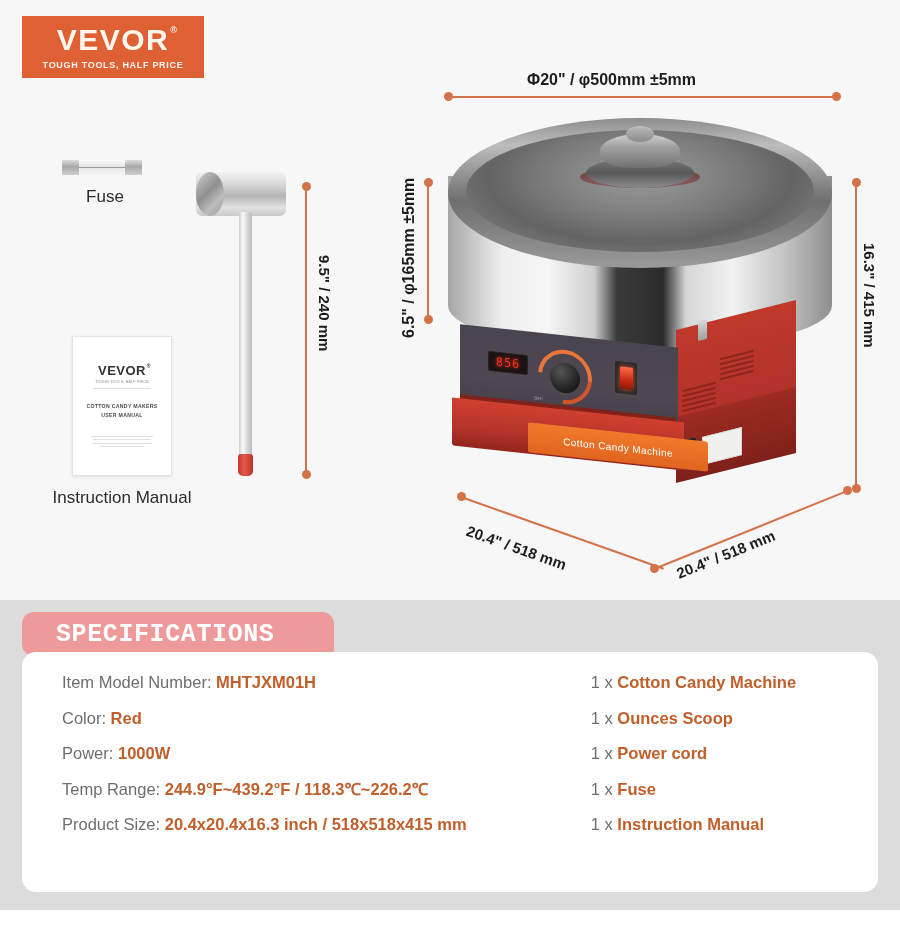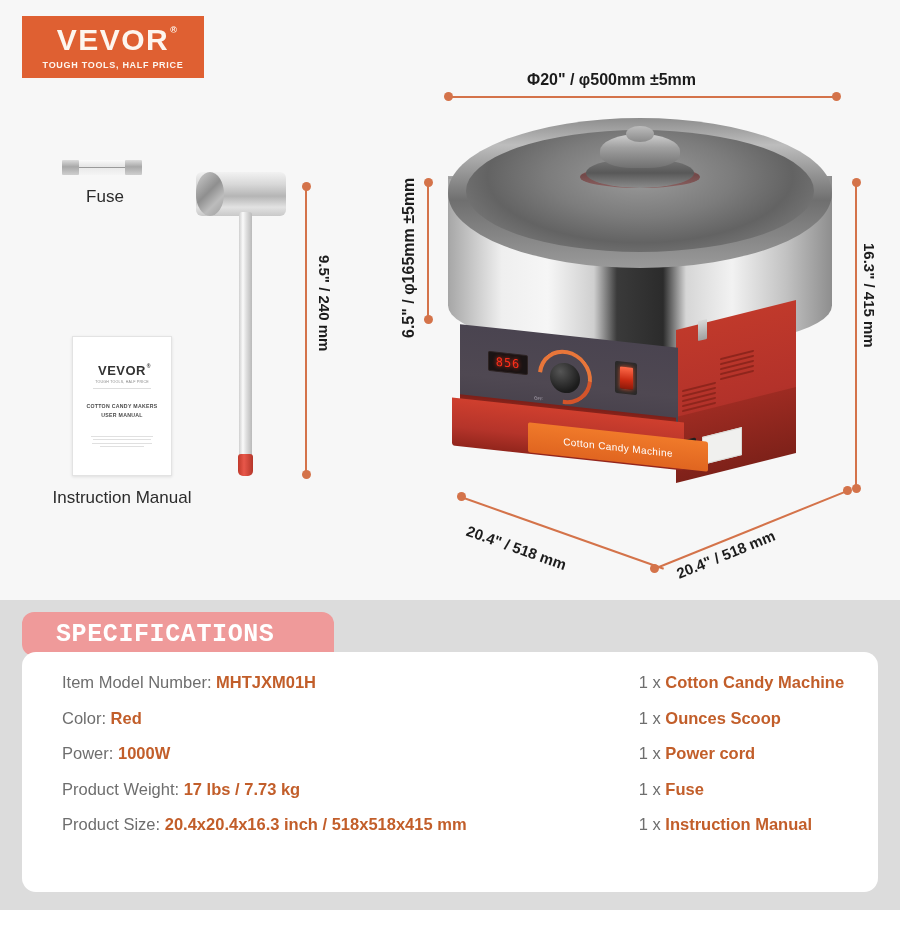--- a/index.html
+++ b/index.html
@@ -333,21 +333,20 @@
 
   .spec-row {
     font-size:16.5px; color:#6e6e6e; line-height:1; margin-bottom:19px;
     white-space:nowrap;
   }
   .spec-row b { color:#c25e2a; font-weight:bold; }
 
   .pkg-row {
     font-size:16.5px; color:#6e6e6e; line-height:1; margin-bottom:19px;
     white-space:nowrap;
-    margin-left:48px;
   }
   .pkg-row b { color:#c25e2a; font-weight:bold; }
 </style>
 </head>
 <body>
 
 <div id="hero">
 
   <div id="logo">
     <div class="wordmark">
@@ -491,22 +490,22 @@
     </div>
     <div class="spec-row">
       <span>Color:</span>
       <b>Red</b>
     </div>
     <div class="spec-row">
       <span>Power:</span>
       <b>1000W</b>
     </div>
     <div class="spec-row">
-      <span>Product Weight:</span>
-      <b>17 lbs / 7.73 kg</b>
+      <span>Temp Range:</span>
+      <b>244.9°F~439.2°F / 118.3℃~226.2℃</b>
     </div>
     <div class="spec-row">
       <span>Product Size:</span>
       <b>20.4x20.4x16.3 inch /  518x518x415 mm</b>
     </div>
   </div>
 
   <div class="spec-col-right">
     <div class="pkg-row">
       <span>1 x</span>

